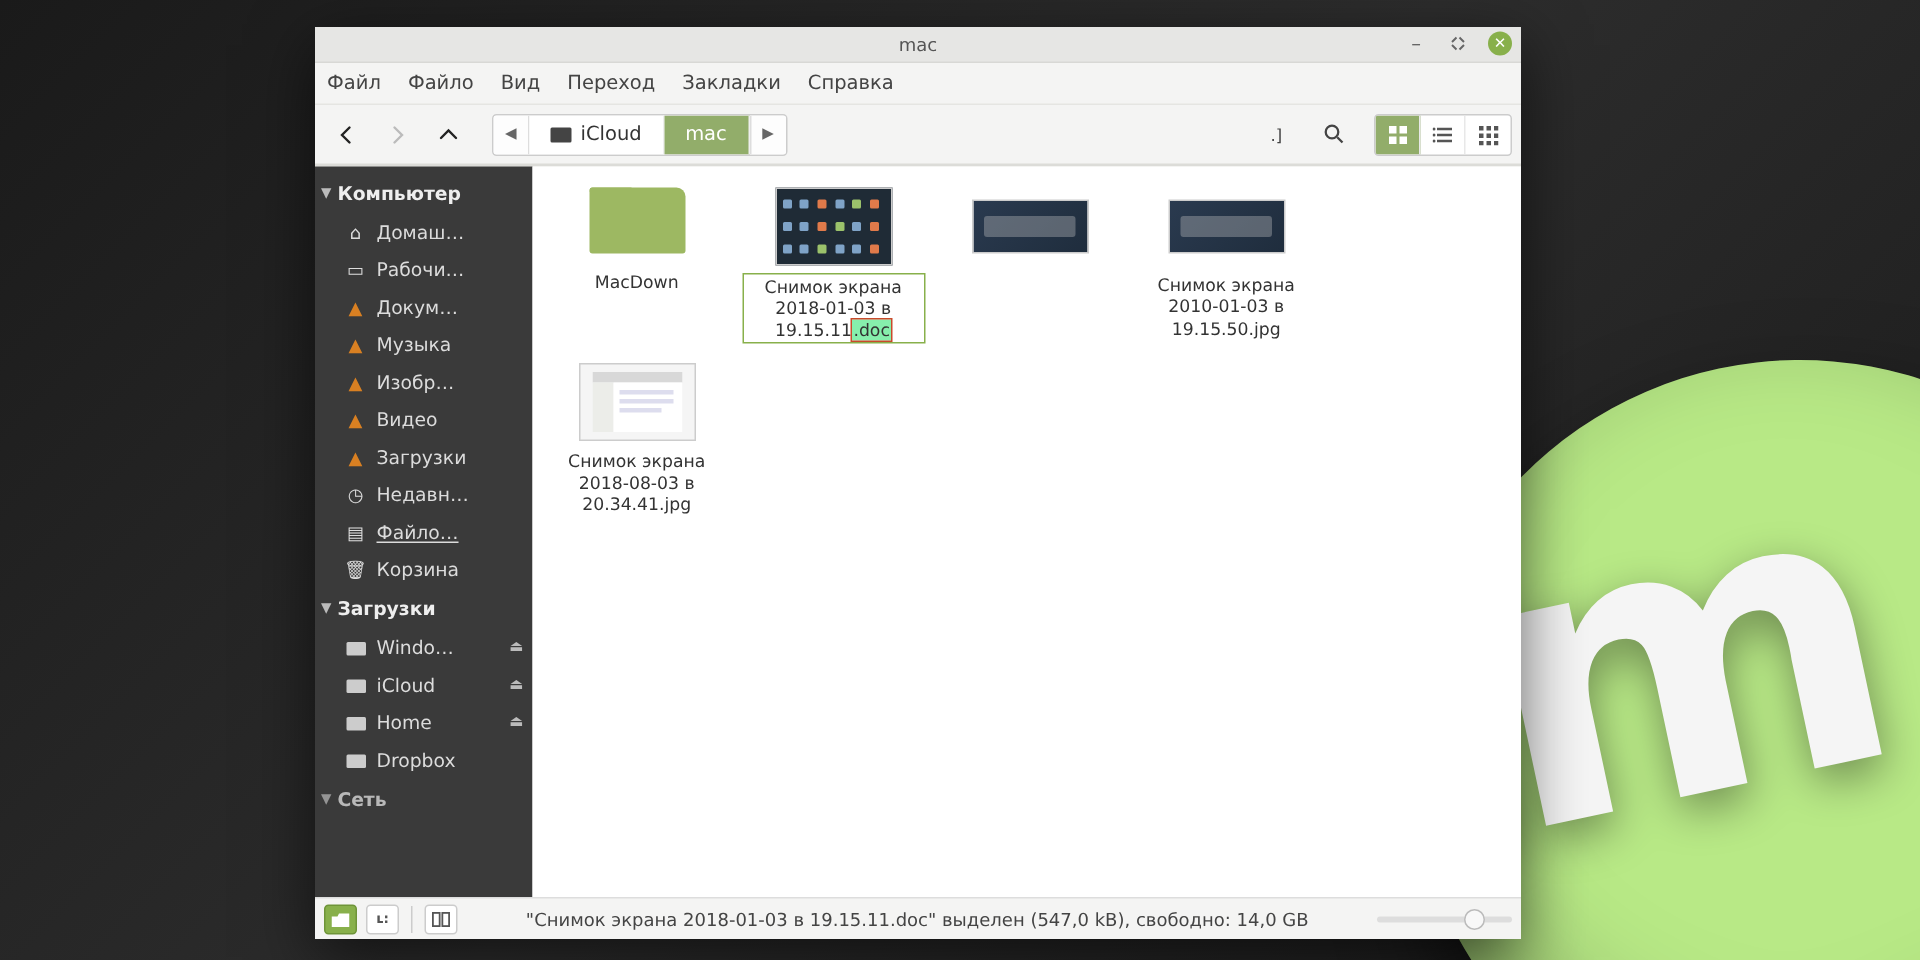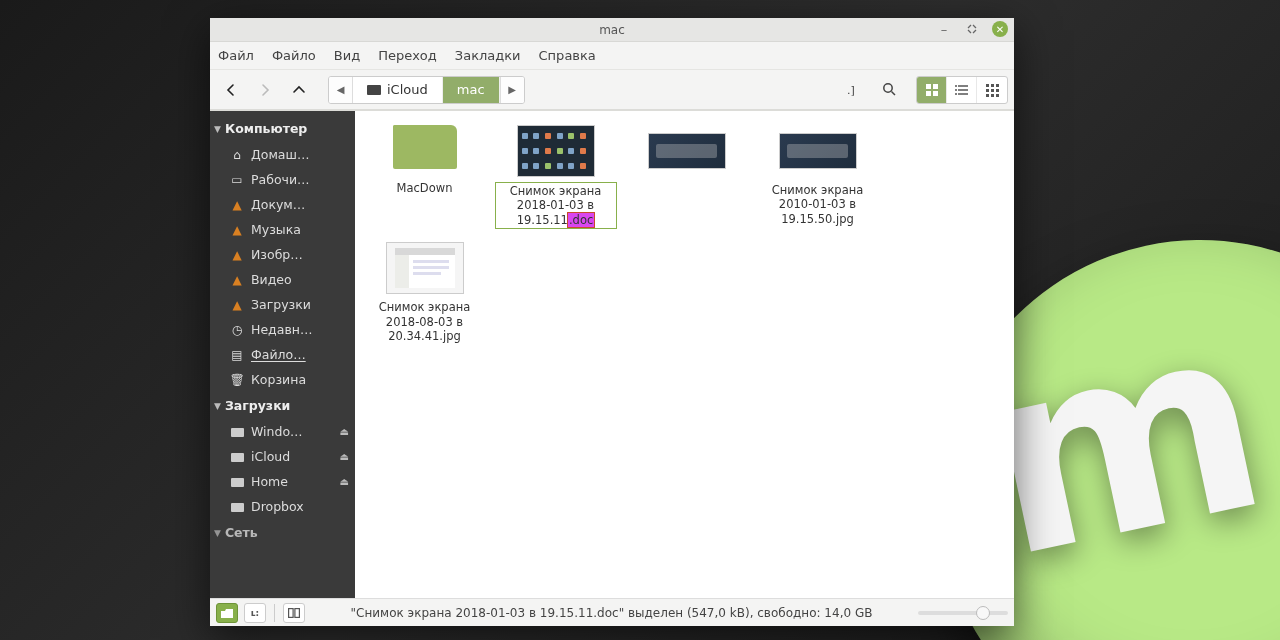--- a/index.html
+++ b/index.html
@@ -252,21 +252,21 @@
     color:#333;
     max-width:120px;
     word-break:break-word;
   }
   .item.selected .filename {
     background: #fff;
     outline: 1px solid #88b04b;
     padding: 1px 2px;
   }
   .item.selected .filename .ext {
-    background:#d946ef;
+    background:#86efac;
     outline: 1px solid #c94a2b;
     padding: 0 1px;
   }
 
   .statusbar {
     height:28px;
     background:#f4f4f3;
     border-top:1px solid #ddd;
     display:flex;
     align-items:center;

